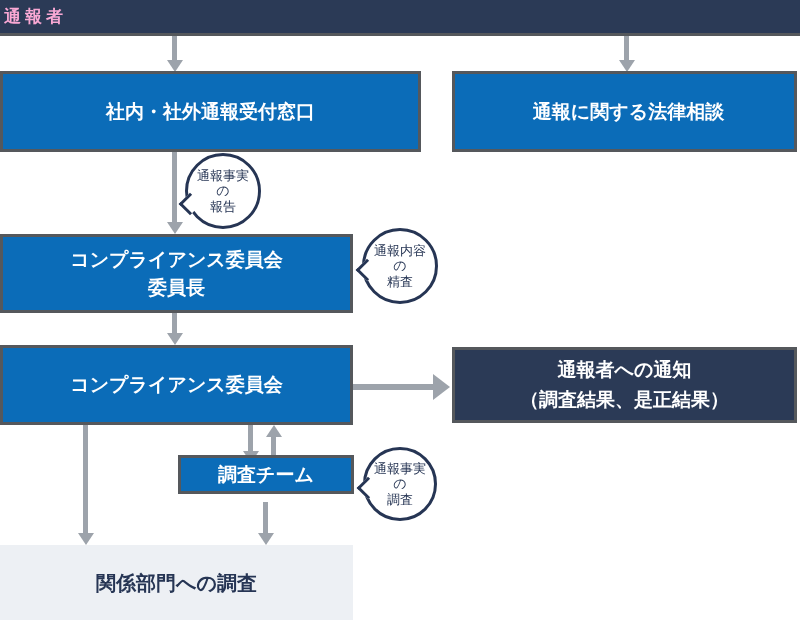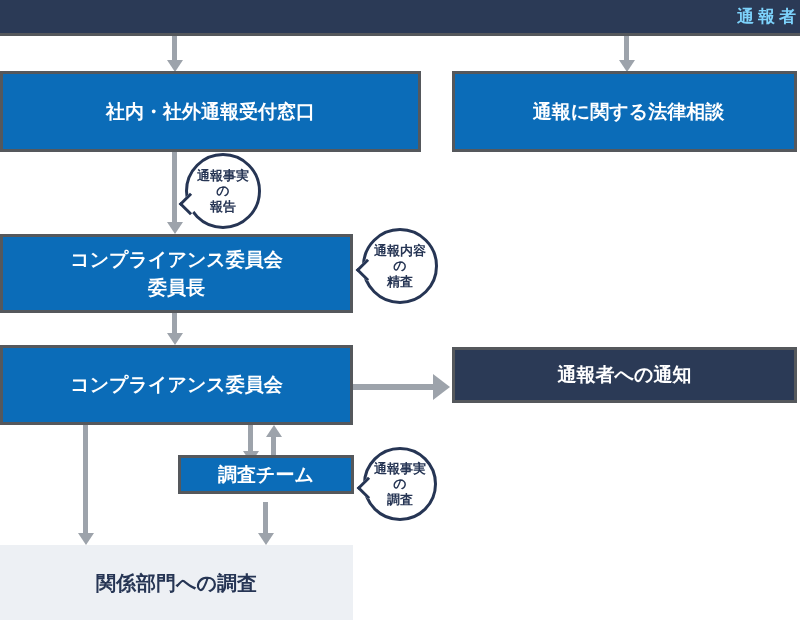--- a/index.html
+++ b/index.html
@@ -12,42 +12,42 @@
 
   
   .node{position:absolute;box-sizing:border-box;display:flex;flex-direction:column;
         align-items:center;justify-content:center;text-align:center;
         font-weight:bold;color:#ffffff;z-index:2;}
   .node.blue{background:var(--blue);border:3px solid var(--border-gray);}
   .node.navy{background:var(--navy);border:3px solid var(--border-gray);}
   .node.light{background:var(--light-bg);color:var(--navy-ink);}
   .topbar{position:absolute;left:0;top:0;width:800px;height:36px;box-sizing:border-box;
           background:var(--navy);border-bottom:3px solid var(--border-gray);
-          display:flex;align-items:center;justify-content:flex-end;
-          color:#7dd3fc;font-weight:bold;font-size:17px;letter-spacing:4px;
+          display:flex;align-items:center;justify-content:flex-start;
+          color:#f9a8d4;font-weight:bold;font-size:17px;letter-spacing:4px;
           padding-left:4px;z-index:2;}
   .fs19{font-size:19px;line-height:30px;}
   .fs20{font-size:20px;line-height:30px;}
   .lh28{line-height:28px;}
 
   
   .shaft{position:absolute;background:var(--arrow-gray);z-index:1;}
   .head{position:absolute;width:0;height:0;z-index:1;}
   .head.down{border-left:8px solid transparent;border-right:8px solid transparent;
              border-top:12px solid var(--arrow-gray);}
   .head.up{border-left:8px solid transparent;border-right:8px solid transparent;
            border-bottom:12px solid var(--arrow-gray);}
   .head.right{border-top:13px solid transparent;border-bottom:13px solid transparent;
               border-left:17px solid var(--arrow-gray);}
 
   
   .bubble{position:absolute;box-sizing:border-box;background:#fff;
           border:3px solid var(--navy-ink);border-radius:50%;
           display:flex;flex-direction:column;align-items:center;justify-content:center;
-          text-align:right;color:var(--navy-ink);font-weight:bold;font-size:13px;
+          text-align:right;color:var(--navy-ink);font-weight:normal;font-size:13px;
           line-height:1.18;z-index:3;}
   .bubble .tail{position:absolute;width:13px;height:13px;background:#fff;
           border-left:3px solid var(--navy-ink);border-bottom:3px solid var(--navy-ink);
           transform:rotate(45deg);z-index:0;}
   .bubble span{position:relative;z-index:1;}
 </style>
 </head>
 <body>
 
 <div class="stage">
@@ -93,22 +93,23 @@
 
   <div class="node blue fs19 lh28" style="left:0;top:234px;width:353px;height:79px;">
     <span>コンプライアンス委員会</span>
     <span>委員長</span>
   </div>
 
   <div class="node blue fs19" style="left:0;top:345px;width:353px;height:80px;">
     <span>コンプライアンス委員会</span>
   </div>
 
-  <div class="node navy fs19" style="left:452px;top:347px;width:345px;height:56px;font-family:Liberation Serif, serif;">
+  <div class="node navy fs19" style="left:452px;top:347px;width:345px;height:76px;font-family:Liberation Serif, serif;">
     <span>通報者への通知</span>
+    <span>（調査結果、是正結果）</span>
   </div>
 
   <div class="node blue fs19" style="left:178px;top:455px;width:176px;height:39px;">
     <span>調査チーム</span>
   </div>
 
   <div class="node light fs20" style="left:0;top:545px;width:353px;height:75px;gap:16px;">
     <span>関係部門への調査</span>
   </div>
 

